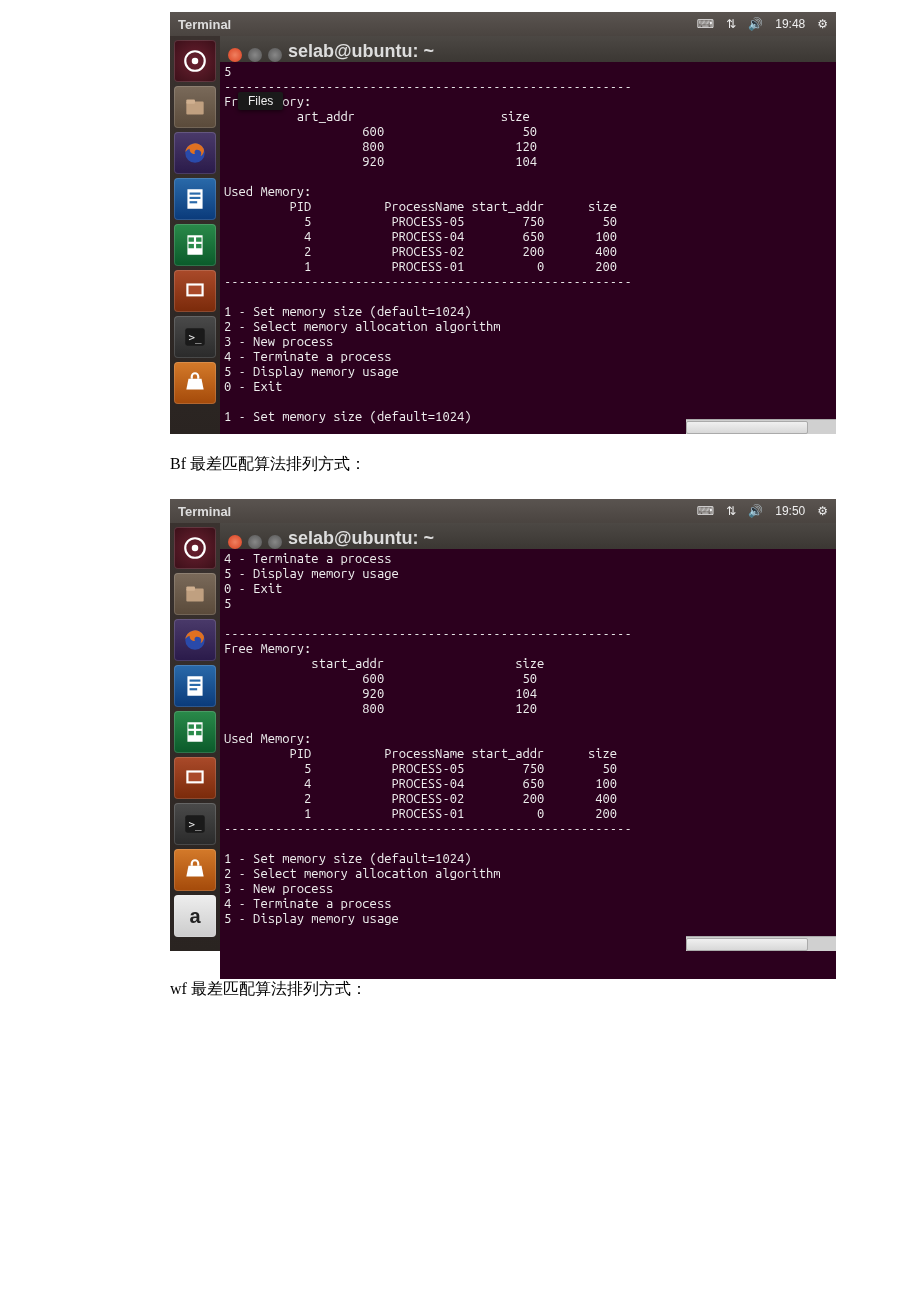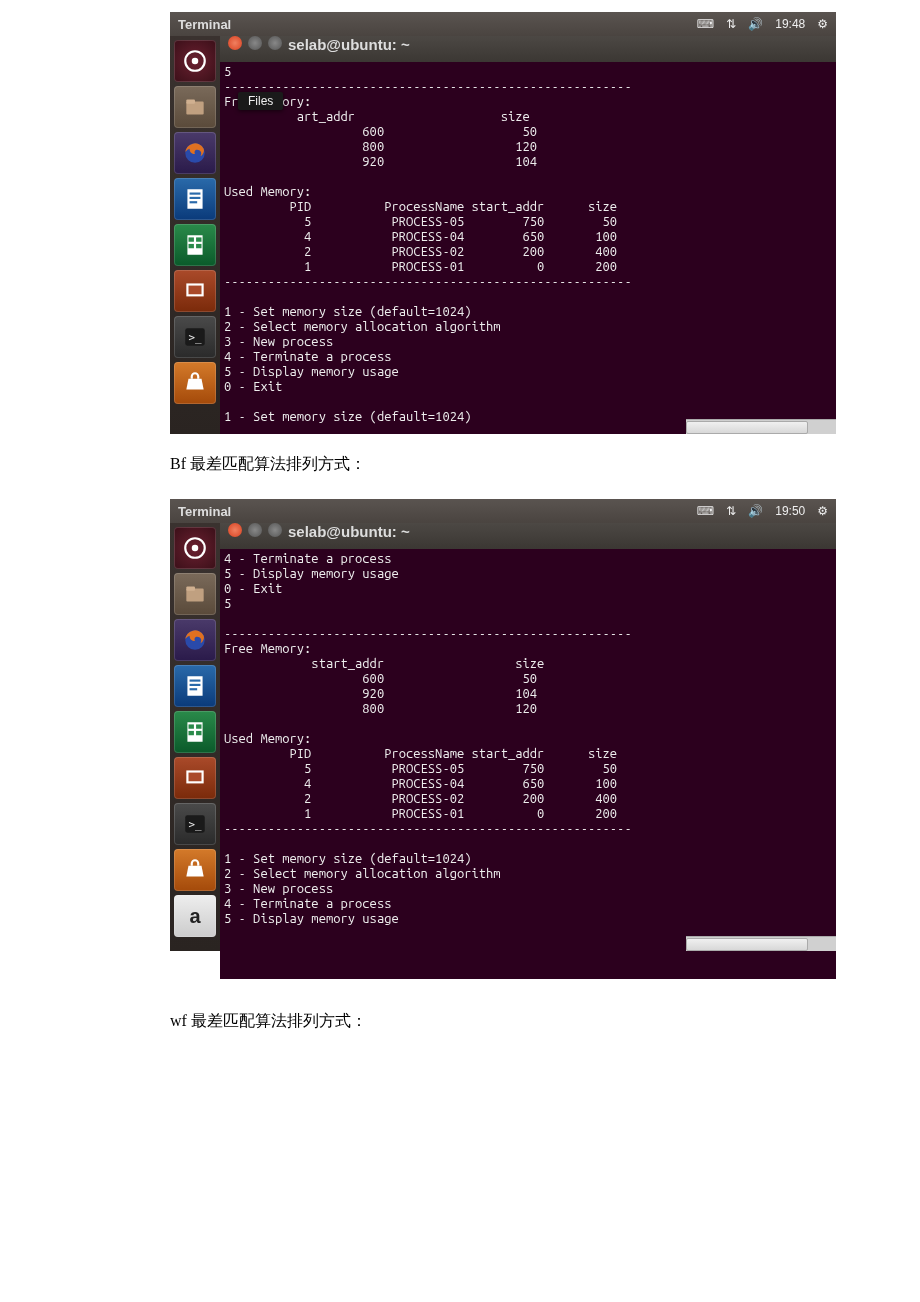--- a/index.html
+++ b/index.html
@@ -70,25 +70,25 @@
   .amazon-ico { background: linear-gradient(#eee,#ccc); color:#222; font-weight:bold; }
   .workspace {
     position: absolute;
     left: 50px; top: 24px; right: 0; bottom: 0;
     background: #2c001e;
   }
   .titlebar {
     height: 26px;
     background: linear-gradient(#4c4844, #3b3733);
     display: flex;
-    align-items: flex-start;
+    align-items: flex-end;
     gap: 6px;
     padding: 0 8px;
     color: #ddd;
-    font-size: 15px;
+    font-size: 18px;
     font-weight: bold;
   }
   .winbtn {
     width: 14px; height: 14px; border-radius: 7px;
     display:inline-block;
   }
   .close-b { background: radial-gradient(#f08060,#d84020); }
   .min-b   { background: radial-gradient(#888,#555); }
   .max-b   { background: radial-gradient(#888,#555); }
   .term-body {
@@ -357,15 +357,15 @@
 2 - Select memory allocation algorithm
 3 - New process
 4 - Terminate a process
 5 - Display memory usage</div>
         
       </div>
       <div class="scrollbar-stub"></div>
     </div>
   </div>
 
-  <div class="caption" style="margin-top:60px;">wf 最差匹配算法排列方式：</div>
+  <div class="caption" style="margin-top:28px;">wf 最差匹配算法排列方式：</div>
 
 </div>
 
 </body></html>

